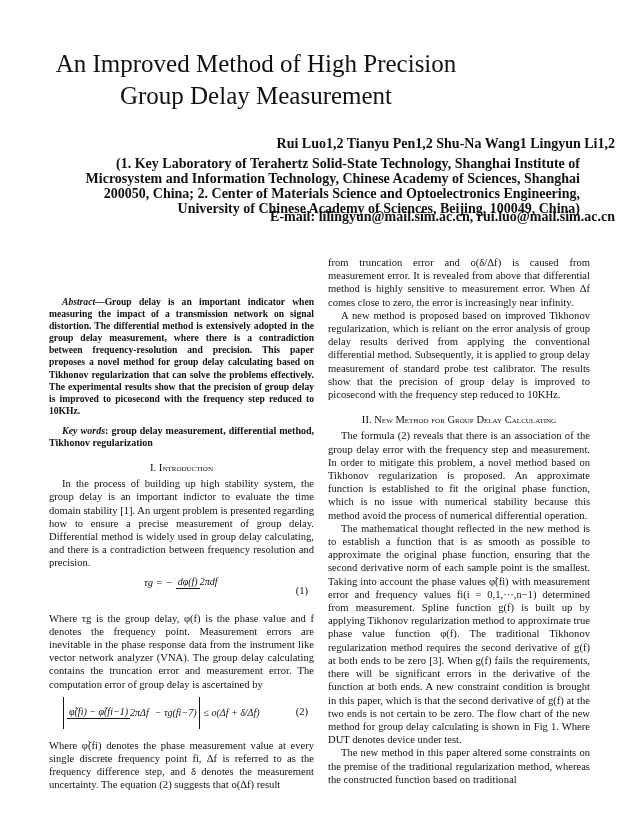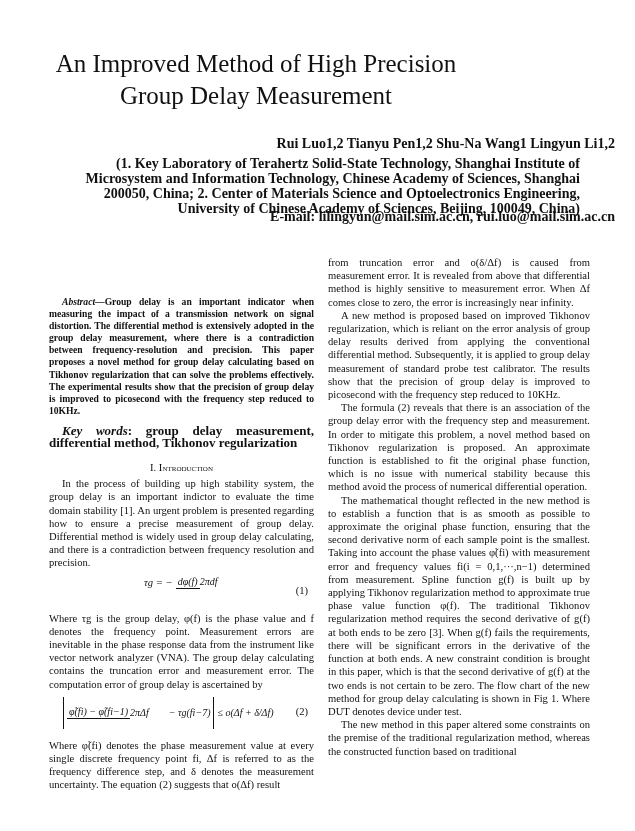--- a/index.html
+++ b/index.html
@@ -13,30 +13,30 @@
   #authors { top: 136px; }
   #affil { top: 156px; left: 55px; width: 525px; }
   #email { top: 209px; }
   .col { position: absolute; top: 256px; width: 265px; font-size: 10.6px; line-height: 13.2px; text-align: justify; }
   #left { left: 49px; margin-top: 40px; }
   #right { left: 328px; width: 262px; }
   .col p { margin: 0; text-indent: 13px; }
   .col p.noind { text-indent: 0; }
   .abstract { font-weight: bold; font-size: 9.6px; line-height: 12.1px; text-indent: 13px; }
   .abstract i { font-weight: bold; }
-  .kw { font-weight: bold; font-size: 13px; line-height: 12px; margin-top: 8px !important; }
+  .kw { font-weight: bold; font-size: 10px; line-height: 12px; margin-top: 8px !important; }
   .sec { text-align: center; text-indent: 0 !important; font-size: 10.6px; margin: 12px 0 3px 0 !important; font-variant: small-caps; }
   .eq { position: relative; height: 34px; margin: 4px 0; }
   .eq .body { position: absolute; left: 95px; top: 2px; font-style: italic; display: flex; align-items: center; gap: 3px; justify-content: space-between; }
   .eq .num { position: absolute; right: 6px; top: 10px; }
   .frac { display: inline-flex; flex-direction: row; align-items: center; font-size: 10px; line-height: 12px; }
   .frac span:first-child { border-bottom: 1px solid #111; padding: 0 2px; }
   .eq2 { height: 40px; }
   .eq2 .body { left: 14px; font-size: 10px; }
-  .bar { border-left: 1px solid #111; border-right: 1px solid #111; padding: 0 3px; display:inline-flex; align-items:center; gap:20px; height: 32px; }
+  .bar { border-left: 1px solid #111; border-right: 1px solid #111; padding: 0 3px; display:inline-flex; align-items:center; gap:6px; height: 32px; }
 </style>
 </head>
 <body>
 
 <div class="title" id="title1">An Improved Method of High Precision</div>
 <div class="title" id="title2">Group Delay Measurement</div>
 <div class="center" id="authors">Rui Luo1,2  Tianyu Pen1,2  Shu-Na Wang1  Lingyun Li1,2</div>
 <div class="center" id="affil">(1. Key Laboratory of Terahertz Solid-State Technology, Shanghai Institute of Microsystem and Information Technology, Chinese Academy of Sciences, Shanghai 200050, China; 2. Center of Materials Science and Optoelectronics Engineering, University of Chinese Academy of Sciences, Beijing, 100049, China)</div>
 <div class="center" id="email">E-mail: lilingyun@mail.sim.ac.cn, rui.luo@mail.sim.ac.cn</div>
 
@@ -68,16 +68,17 @@
       <span>≤ o(Δf + δ/Δf)</span>
     </div>
     <span class="num">(2)</span>
   </div>
   <p class="noind">Where φ̃(fi) denotes the phase measurement value at every single discrete frequency point fi, Δf is referred to as the frequency difference step, and δ denotes the measurement uncertainty. The equation (2) suggests that o(Δf) result</p>
 </div>
 
 <div class="col" id="right">
   <p class="noind">from truncation error and o(δ/Δf) is caused from measurement error. It is revealed from above that differential method is highly sensitive to measurement error. When Δf comes close to zero, the error is increasingly near infinity.</p>
   <p>A new method is proposed based on improved Tikhonov regularization, which is reliant on the error analysis of group delay results derived from applying the conventional differential method. Subsequently, it is applied to group delay measurement of standard probe test calibrator. The results show that the precision of group delay is improved to picosecond with the frequency step reduced to 10KHz.</p>
+  <p class="sec">II. New Method for Group Delay Calculating</p>
   <p>The formula (2) reveals that there is an association of the group delay error with the frequency step and measurement. In order to mitigate this problem, a novel method based on Tikhonov regularization is proposed. An approximate function is established to fit the original phase function, which is no issue with numerical stability because this method avoid the process of numerical differential operation.</p>
   <p>The mathematical thought reflected in the new method is to establish a function that is as smooth as possible to approximate the original phase function, ensuring that the second derivative norm of each sample point is the smallest. Taking into account the phase values φ̃(fi) with measurement error and frequency values fi(i = 0,1,···,n−1) determined from measurement. Spline function g(f) is built up by applying Tikhonov regularization method to approximate true phase value function φ(f). The traditional Tikhonov regularization method requires the second derivative of g(f) at both ends to be zero [3]. When g(f) fails the requirements, there will be significant errors in the derivative of the function at both ends. A new constraint condition is brought in this paper, which is that the second derivative of g(f) at the two ends is not certain to be zero. The flow chart of the new method for group delay calculating is shown in Fig 1. Where DUT denotes device under test.</p>
   <p>The new method in this paper altered some constraints on the premise of the traditional regularization method, whereas the constructed function based on traditional</p>
 </div>
 
 </body></html>

